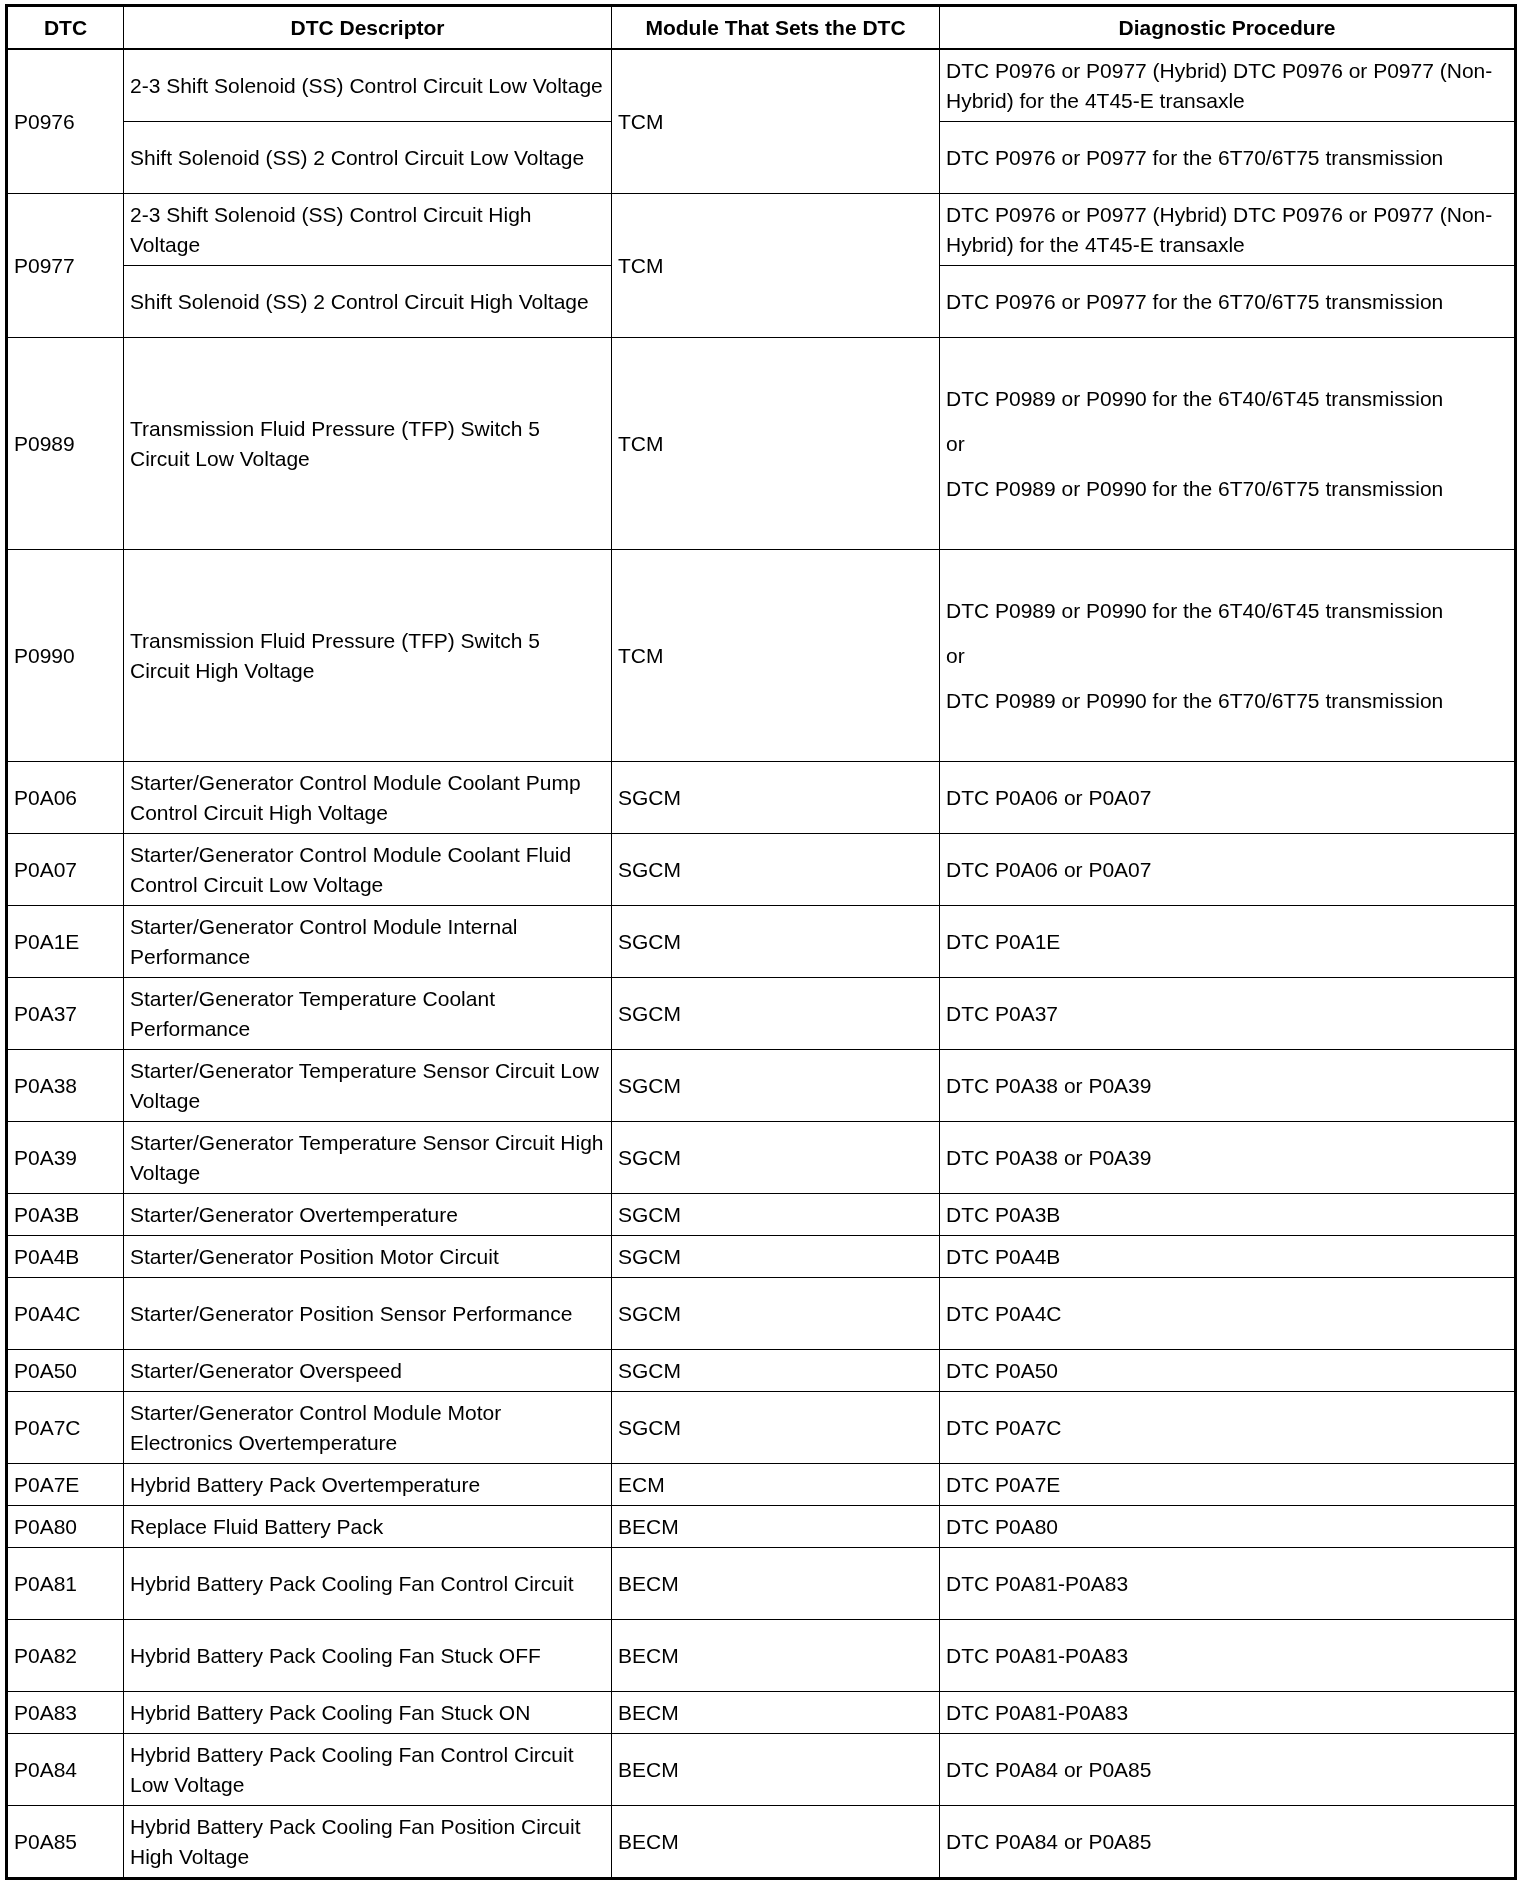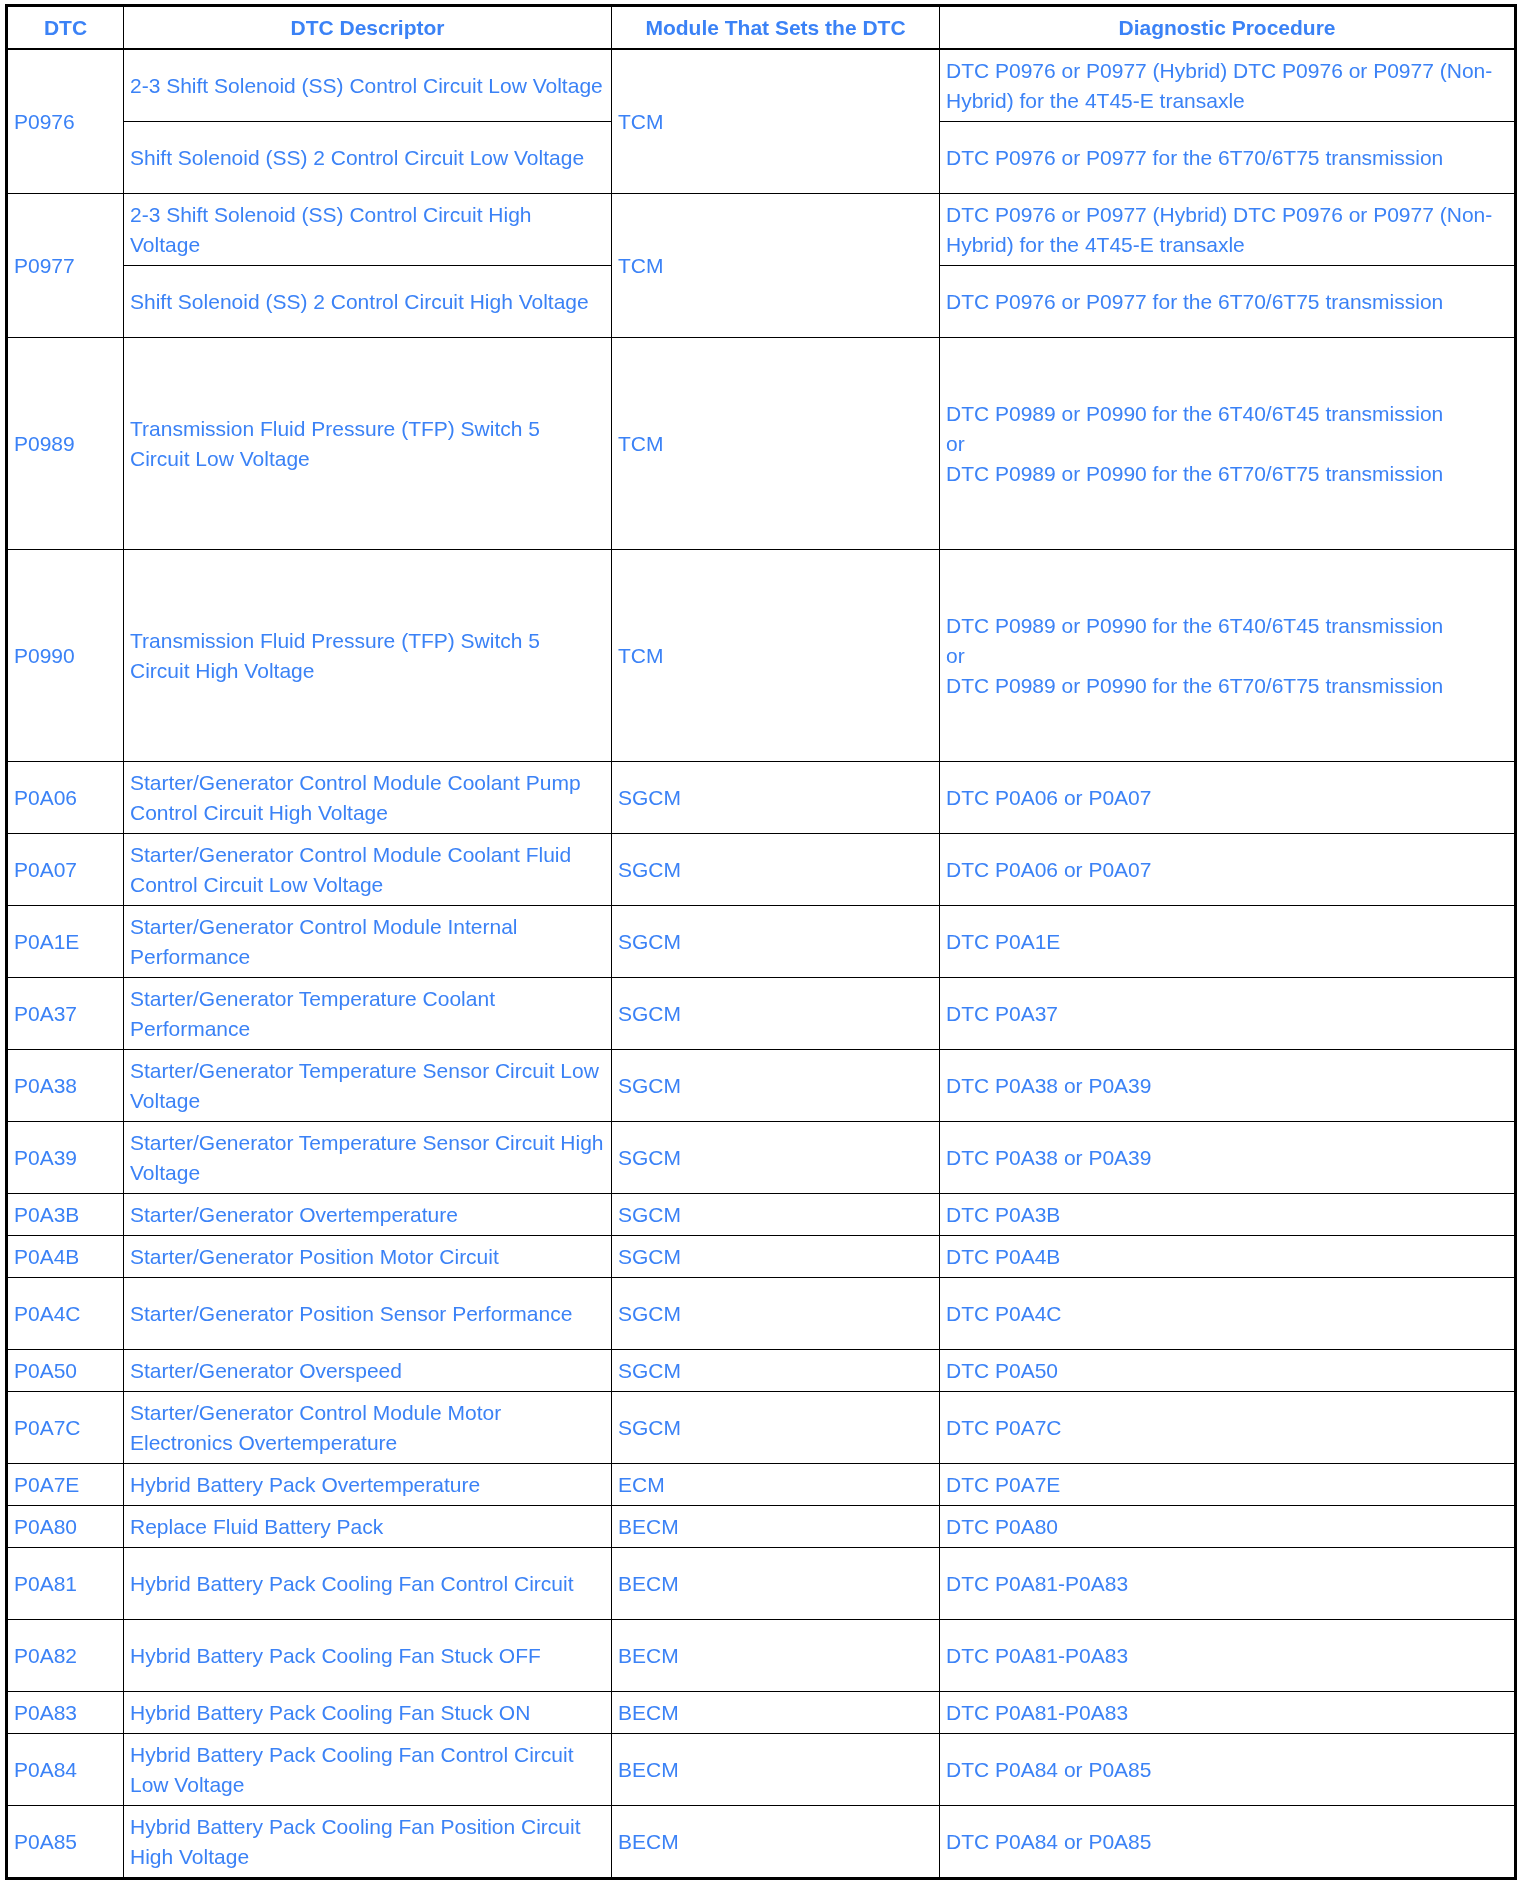--- a/index.html
+++ b/index.html
@@ -6,21 +6,21 @@
   body { width: 1520px; height: 1892px; position: relative; overflow: hidden; }
   table.dtc {
     position: absolute; left: 5px; top: 4px;
     width: 1509px;
     border-collapse: collapse;
     table-layout: fixed;
     border: 3px solid #000;
     font-family: "Liberation Sans", sans-serif;
     font-size: 21px;
     line-height: 30px;
-    color: #3b82f6;
+    color: #000000;
   }
   table.dtc col.c1 { width: 117px; }
   table.dtc col.c2 { width: 488px; }
   table.dtc col.c3 { width: 328px; }
   table.dtc col.c4 { width: 576px; }
   table.dtc th, table.dtc td {
     border: 1.5px solid #000;
     padding: 0 6px;
     vertical-align: middle;
     text-align: left;
@@ -30,21 +30,21 @@
     font-weight: bold;
     text-align: center;
     height: 41px;
     border-bottom: 2px solid #000;
   }
   tr.h42 td { height: 41px; }
   tr.h72 td { height: 71px; }
   tr.sub td { height: 71px; }
   tr.h212 td { height: 211px; }
   td.proc-multi p { margin: 0; }
-  td.proc-multi p + p { }
+  td.proc-multi p + p { margin-top: 15px; }
 </style>
 </head>
 <body>
 
 <table class="dtc">
   <colgroup>
       <col class="c1">
       <col class="c2">
       <col class="c3">
       <col class="c4">

